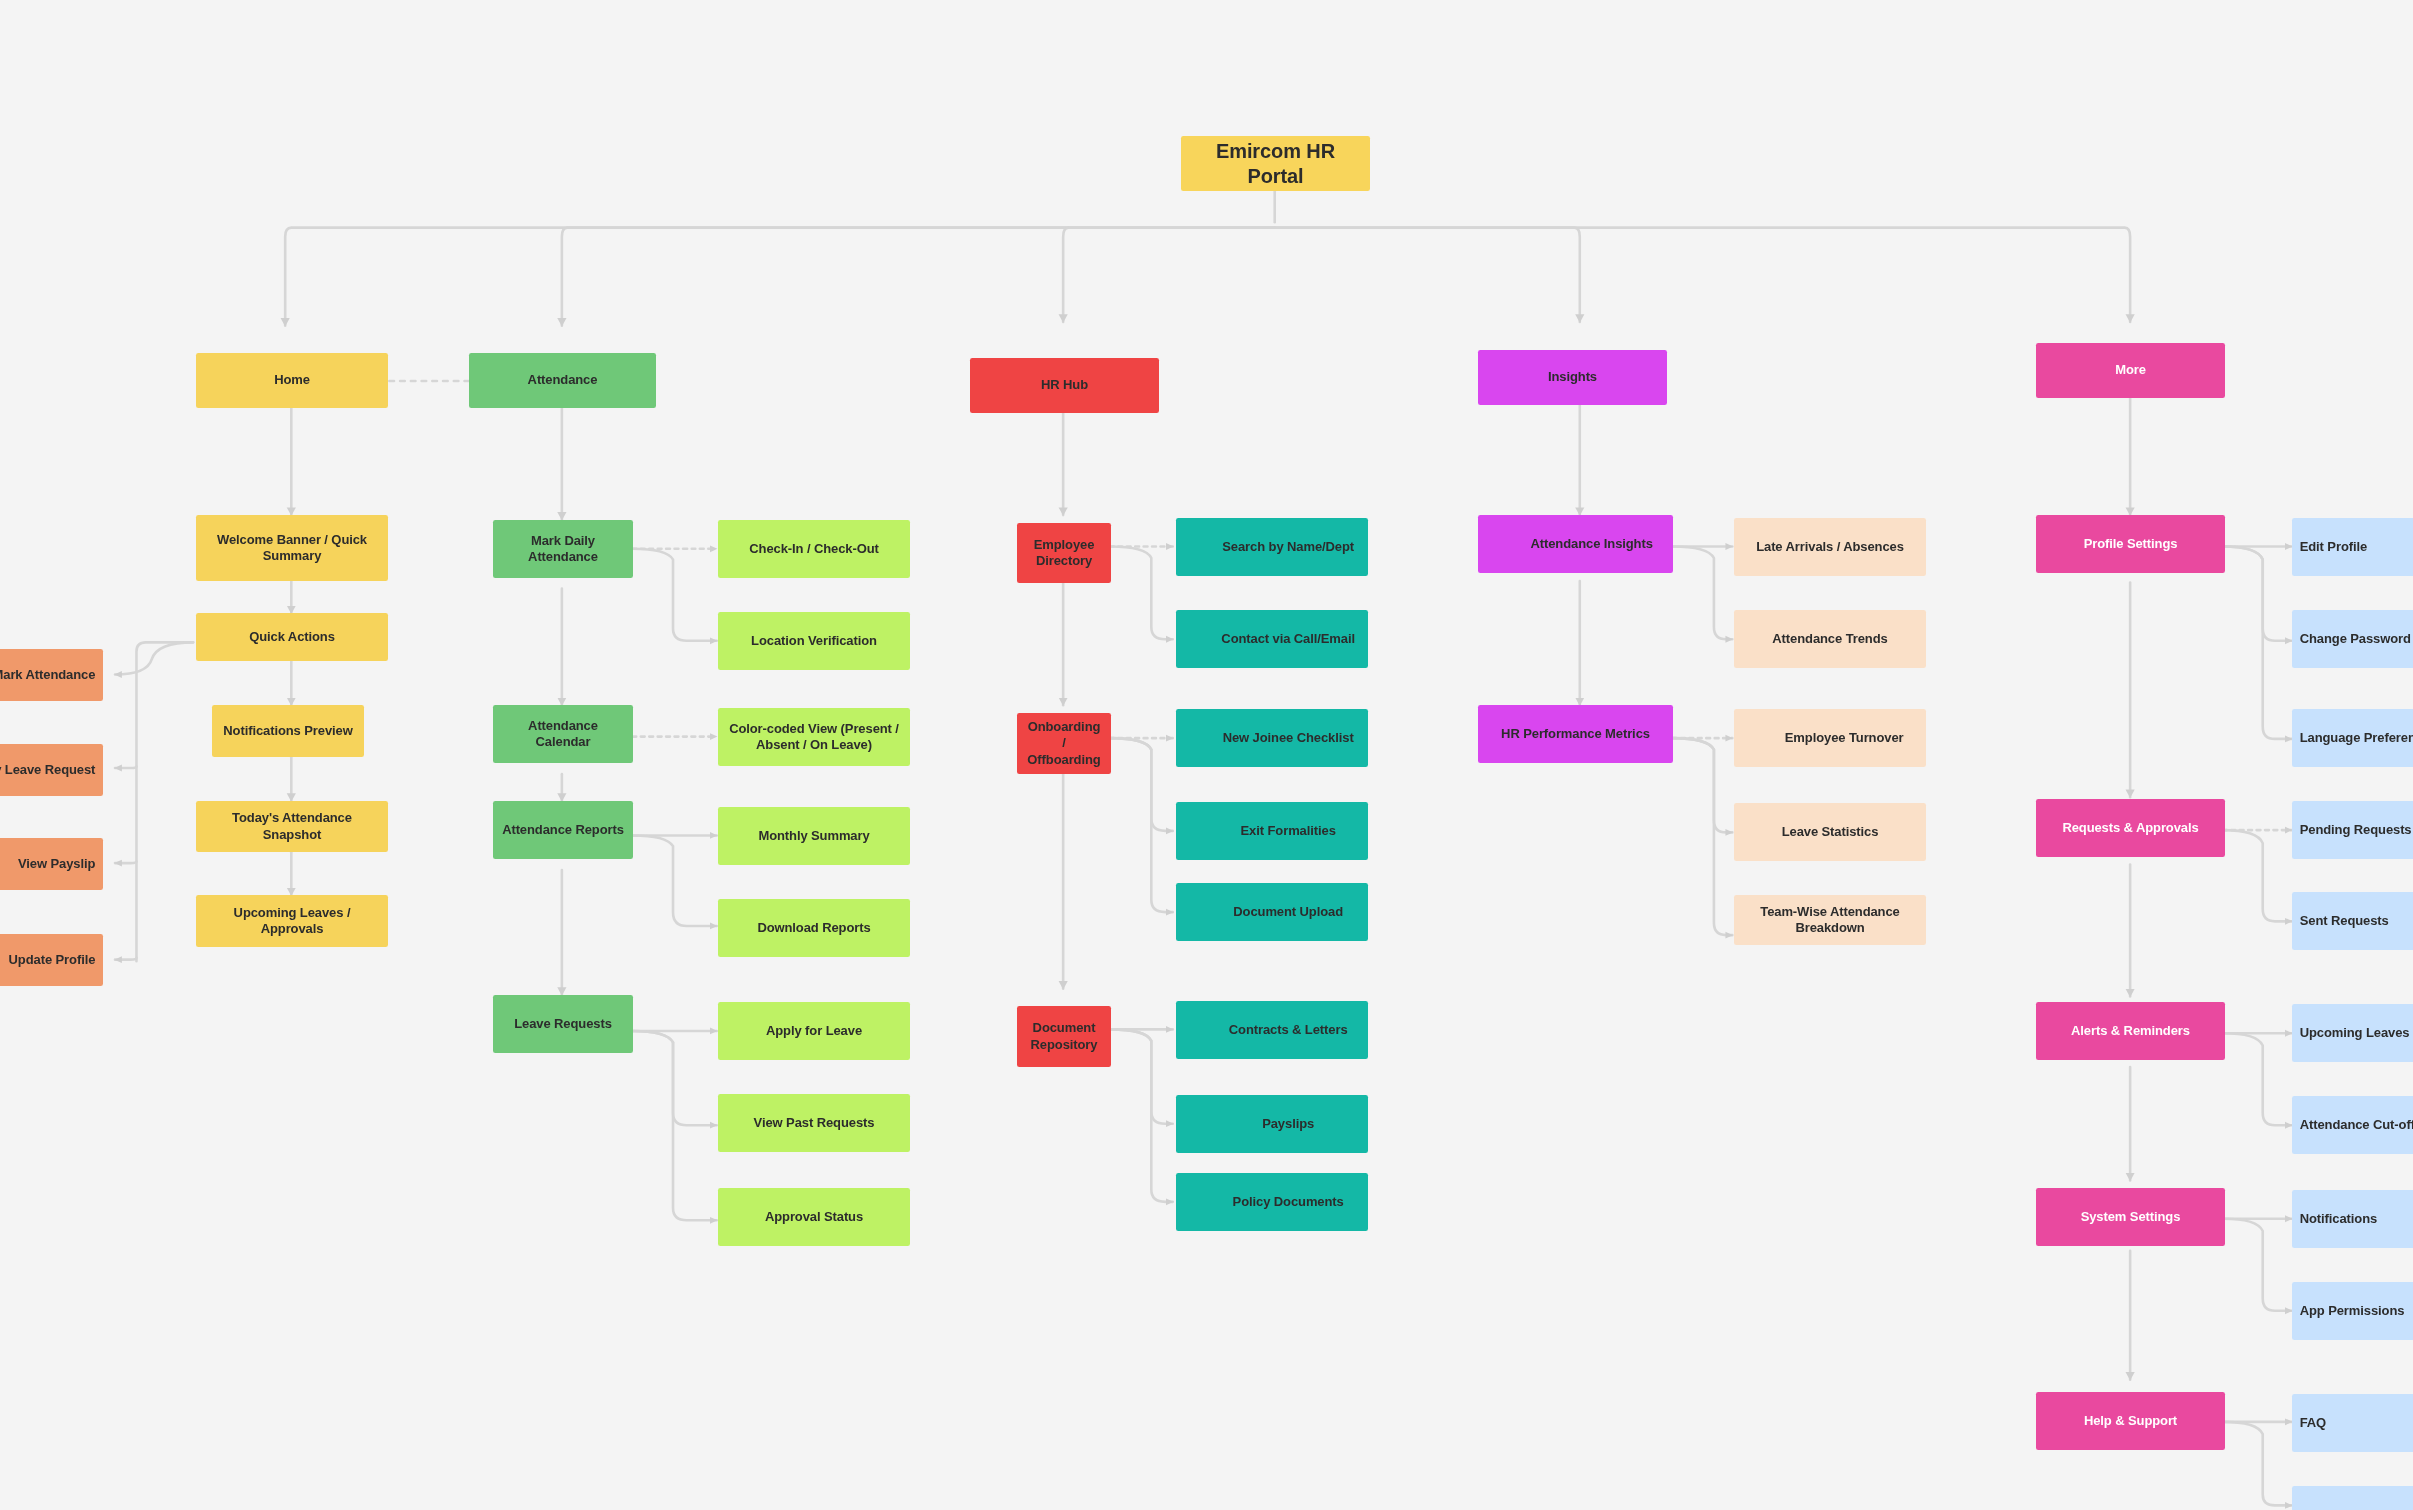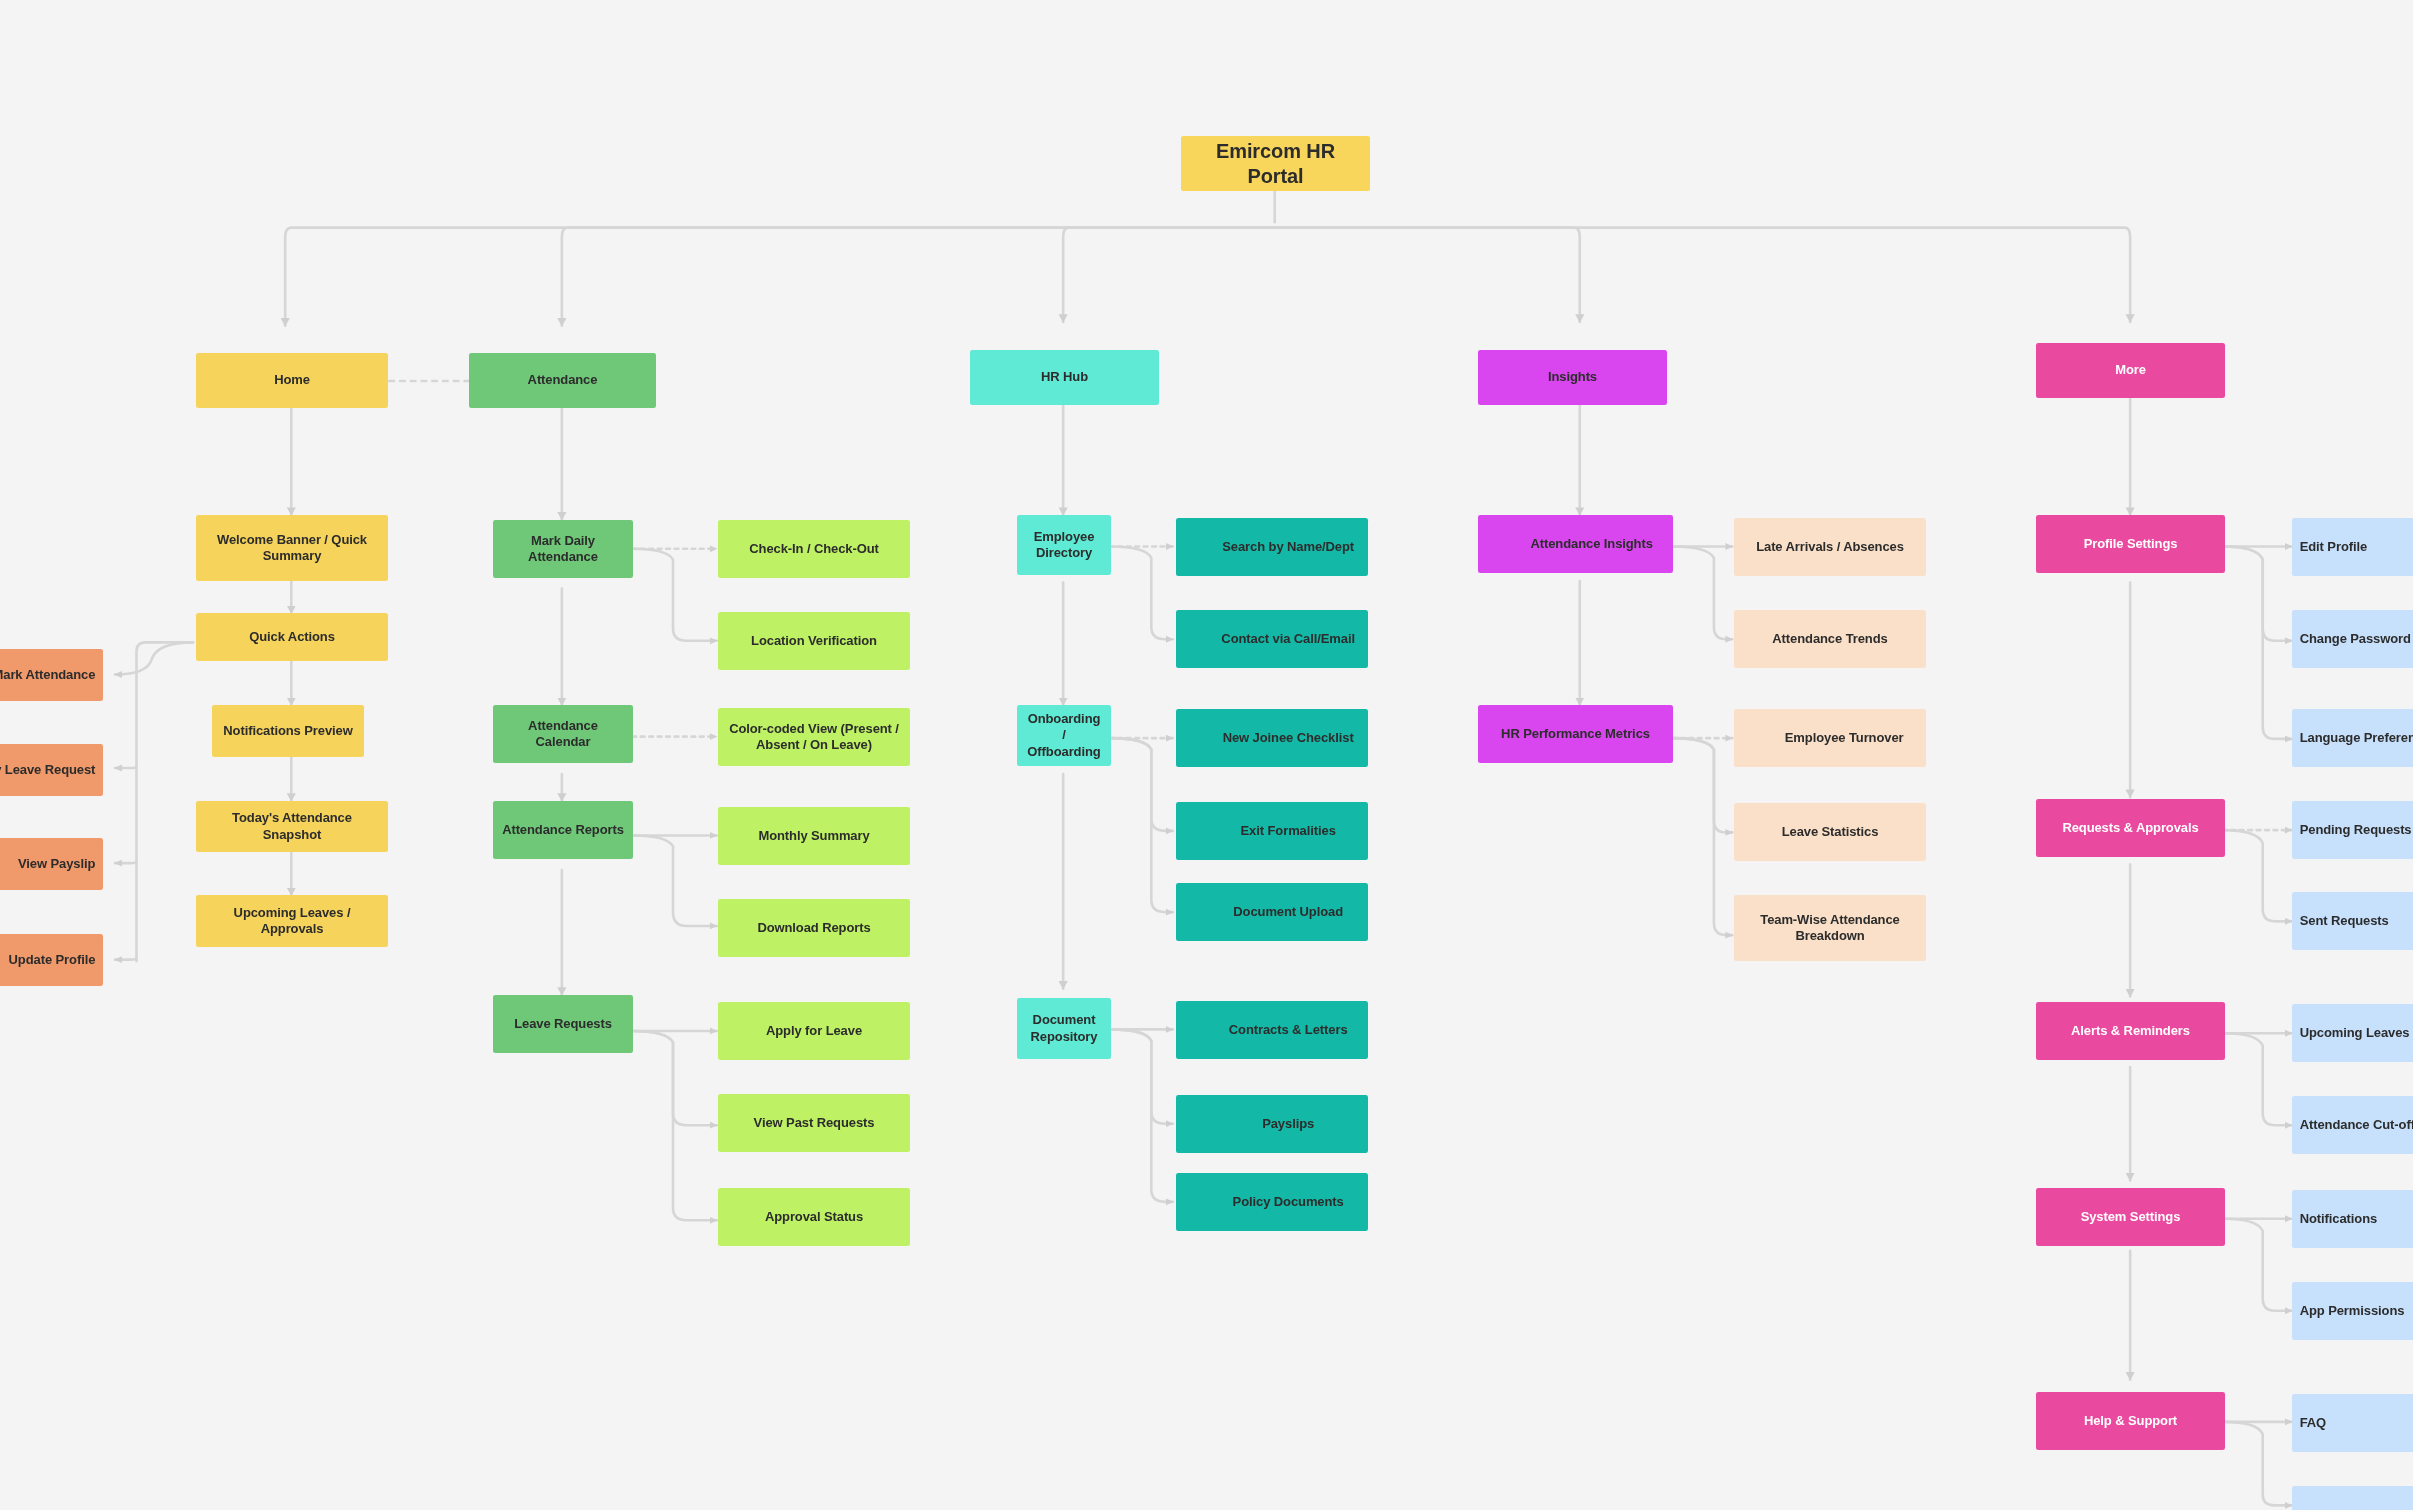--- a/index.html
+++ b/index.html
@@ -28,21 +28,21 @@
     z-index:5;
   }
   .node span{display:block;width:100%;}
 
   
   .c-root   {background:#F8D55B;}
   .c-yellow {background:#F6D35B;}
   .c-orange {background:#F0996A;}
   .c-green  {background:#6FC878;}
   .c-pink   {background:#bef264;}
-  .c-purple {background:#5eead4;}
+  .c-purple {background:#ef4444;margin-top:8px;}
   .c-teal   {background:#14b8a6;padding-left:40px;}
   .c-blue   {background:#d946ef;}
   .c-peach  {background:#FAE0C8;}
   .c-magenta{background:#E9499F;color:#ffffff;}
   .c-lblue  {background:#C7E1FD;}
 
   .sz-root {font-size:20px;}
   .sz-l1   {font-size:13px;}
   .sz-l2   {font-size:13px;}
   .sz-l3   {font-size:13px;}
@@ -291,21 +291,21 @@
 </div>
 <div class="node c-peach sz-l3" style="left:1734px;top:610px;width:192px;height:58px;">
   <span>Attendance Trends</span>
 </div>
 <div class="node c-peach sz-l3" style="left:1734px;top:709px;width:192px;height:58px;padding-left:36px;">
   <span>Employee Turnover</span>
 </div>
 <div class="node c-peach sz-l3" style="left:1734px;top:803px;width:192px;height:58px;">
   <span>Leave Statistics</span>
 </div>
-<div class="node c-peach sz-l3" style="left:1734px;top:895px;width:192px;height:66px;">
+<div class="node c-peach sz-l3" style="left:1734px;top:895px;width:192px;height:50px;">
   <span>Team-Wise Attendance Breakdown</span>
 </div>
 
 <div class="node c-magenta sz-l2" style="left:2036px;top:515px;width:189px;height:58px;">
   <span>Profile Settings</span>
 </div>
 <div class="node c-magenta sz-l2" style="left:2036px;top:799px;width:189px;height:58px;">
   <span>Requests &amp; Approvals</span>
 </div>
 <div class="node c-magenta sz-l2" style="left:2036px;top:1002px;width:189px;height:58px;">

